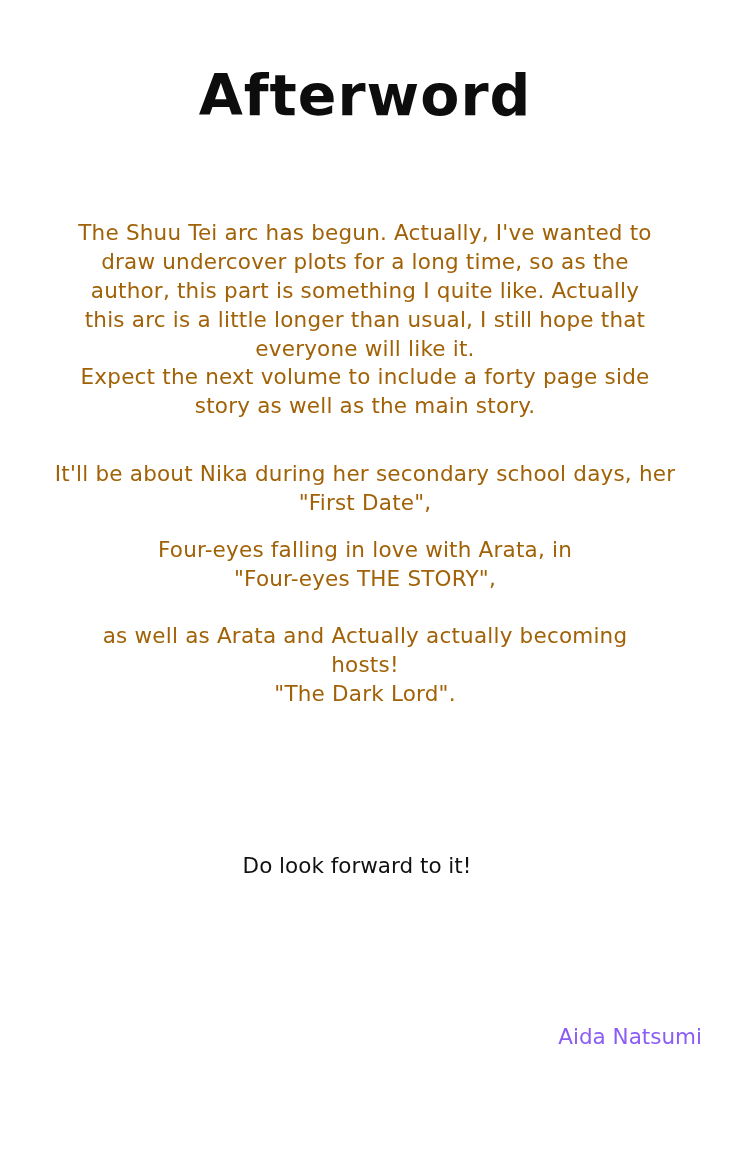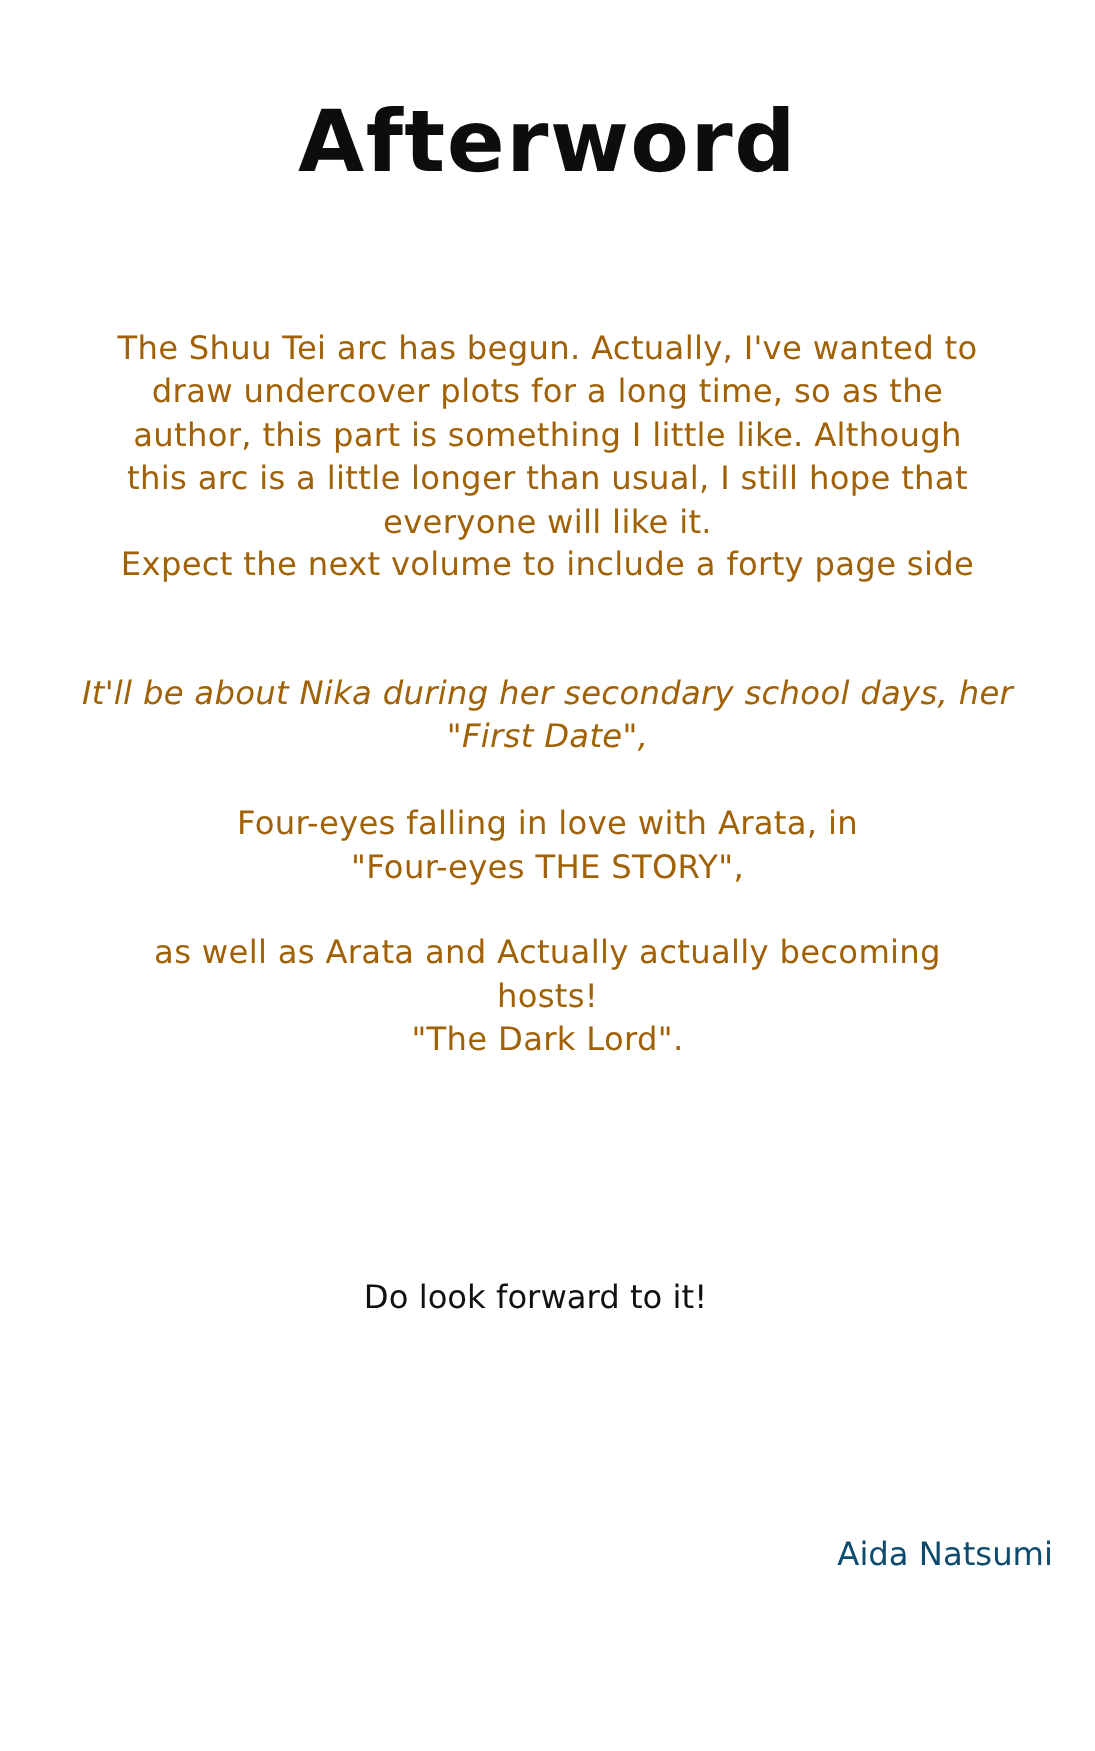--- a/index.html
+++ b/index.html
@@ -40,63 +40,64 @@
     width: 670px;
     text-align: center;
     font-size: 21.5px;
     line-height: 29px;
     color: #a16207;
     letter-spacing: 0.2px;
     font-family: "DejaVu Sans", sans-serif;
   }
   .p1 { top: 218px; }
   .p2 { top: 362px; }
-  .p3 { top: 448px; font-style: italic; }
+  .p3 { top: 459px; }
   .p4 { top: 535px; }
   .p5 { top: 621px; }
   .closing {
     position: absolute;
     top: 851px;
     left: 0;
     width: 714px;
     text-align: center;
     font-size: 21.5px;
     line-height: 29px;
     color: #111111;
     font-family: "DejaVu Sans", sans-serif;
   }
   .signature {
     position: absolute;
     top: 1022px;
     right: 28px;
     font-size: 21.5px;
     line-height: 29px;
-    color: #0c4a6e;
+    color: #8b5cf6;
     text-align: right;
     font-family: "DejaVu Sans", sans-serif;
   }
   .line { display: block; }
 </style>
 </head>
 <body>
 
 <div class="page">
 
   <div class="title">Afterword</div>
 
   <div class="body-block p1">
     <span class="line">The Shuu Tei arc has begun. Actually, I've wanted to</span>
     <span class="line">draw undercover plots for a long time, so as the</span>
-    <span class="line">author, this part is something I little like. Although</span>
+    <span class="line">author, this part is something I quite like. Actually</span>
     <span class="line">this arc is a little longer than usual, I still hope that</span>
     <span class="line">everyone will like it.</span>
   </div>
 
   <div class="body-block p2">
     <span class="line">Expect the next volume to include a forty page side</span>
+    <span class="line">story as well as the main story.</span>
   </div>
 
   <div class="body-block p3">
     <span class="line">It'll be about Nika during her secondary school days, her</span>
     <span class="line">"First Date",</span>
   </div>
 
   <div class="body-block p4">
     <span class="line">Four-eyes falling in love with Arata, in</span>
     <span class="line">"Four-eyes THE STORY",</span>

